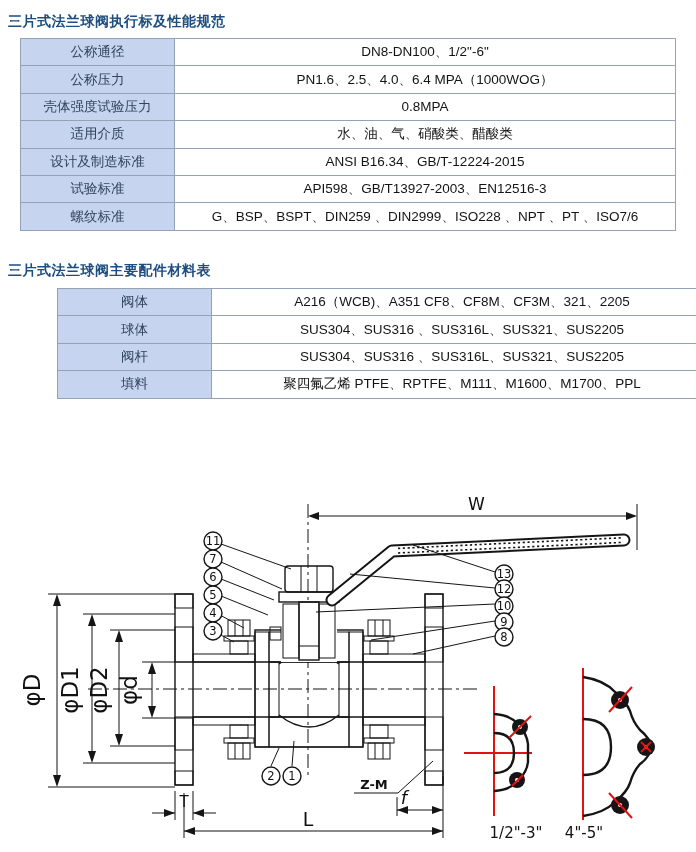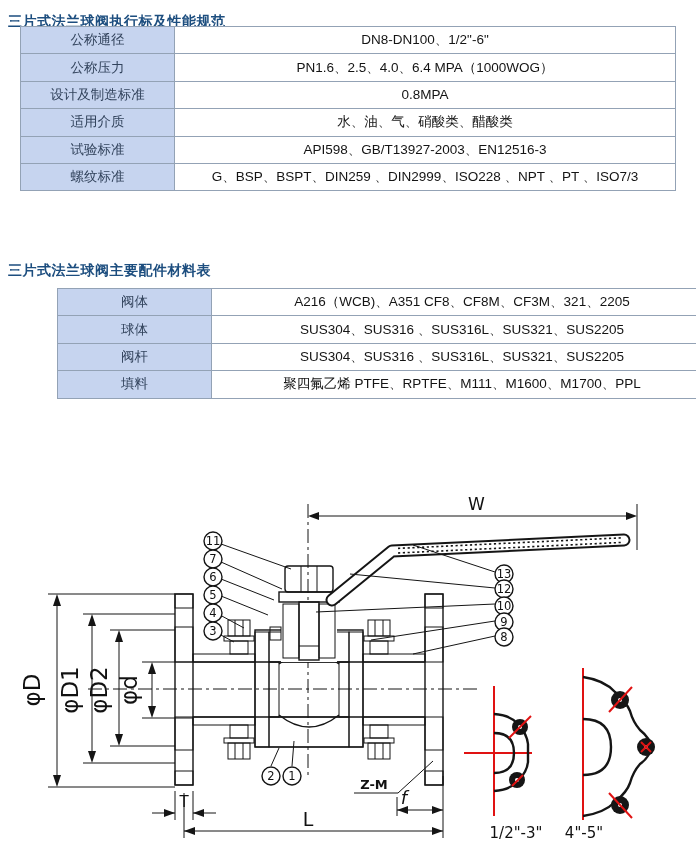--- a/index.html
+++ b/index.html
@@ -2,21 +2,21 @@
 <html><head>
 <meta charset="utf-8">
 <style>
   html,body{margin:0;padding:0;background:#ffffff;}
   body{width:696px;height:852px;position:relative;overflow:hidden;
        font-family:"Liberation Sans","DejaVu Sans",sans-serif;color:#1a1a1a;}
   .sec-title{position:absolute;left:8px;font-size:14px;font-weight:bold;color:#1d4e7f;letter-spacing:.5px;}
   #title1{top:13px;}
   #title2{top:262px;text-align:right;}
   table.spec{position:absolute;left:20px;border-collapse:collapse;width:656px;table-layout:fixed;}
-  #table1{top:26px;}
+  #table1{top:38px;}
   #table2{top:288px;margin-left:37px;}
   table.spec td{border:1px solid #93a2b5;height:26.4px;text-align:center;vertical-align:middle;
                 font-size:13.5px;padding:0 4px;overflow:hidden;white-space:nowrap;}
   td.lbl{width:145px;background:#c6d4ef;color:#32435c;}
   td.val{background:#ffffff;color:#141414;font-size:14px;}
   #drawing{position:absolute;left:0;top:452px;}
   .ln{stroke:#151515;stroke-width:1.4;fill:none;}
   .thin{stroke:#151515;stroke-width:1;fill:none;}
   .cl{stroke:#151515;stroke-width:1;fill:none;stroke-dasharray:14 4 3 4;}
   .arr{fill:#151515;stroke:none;}
@@ -35,34 +35,38 @@
   <tbody>
       <tr>
         <td class="lbl">公称通径</td>
         <td class="val">DN8-DN100、1/2"-6"</td>
       </tr>
   <tr>
         <td class="lbl">公称压力</td>
         <td class="val">PN1.6、2.5、4.0、6.4 MPA（1000WOG）</td>
       </tr>
   <tr>
-        <td class="lbl">设计及制造标准</td>
+        <td class="lbl">壳体强度试验压力</td>
         <td class="val">0.8MPA</td>
       </tr>
   <tr>
         <td class="lbl">适用介质</td>
         <td class="val">水、油、气、硝酸类、醋酸类</td>
       </tr>
   <tr>
+        <td class="lbl">设计及制造标准</td>
+        <td class="val">ANSI B16.34、GB/T-12224-2015</td>
+      </tr>
+  <tr>
         <td class="lbl">试验标准</td>
         <td class="val">API598、GB/T13927-2003、EN12516-3</td>
       </tr>
   <tr>
         <td class="lbl">螺纹标准</td>
-        <td class="val">G、BSP、BSPT、DIN259 、DIN2999、ISO228 、NPT 、PT 、ISO7/3</td>
+        <td class="val">G、BSP、BSPT、DIN259 、DIN2999、ISO228 、NPT 、PT 、ISO7/6</td>
       </tr>
 </tbody>
   </table>
 
 <div id="title2" class="sec-title">三片式法兰球阀主要配件材料表</div>
 
 <table id="table2" class="spec">
   <tbody>
       <tr>
         <td class="lbl">阀体</td>

